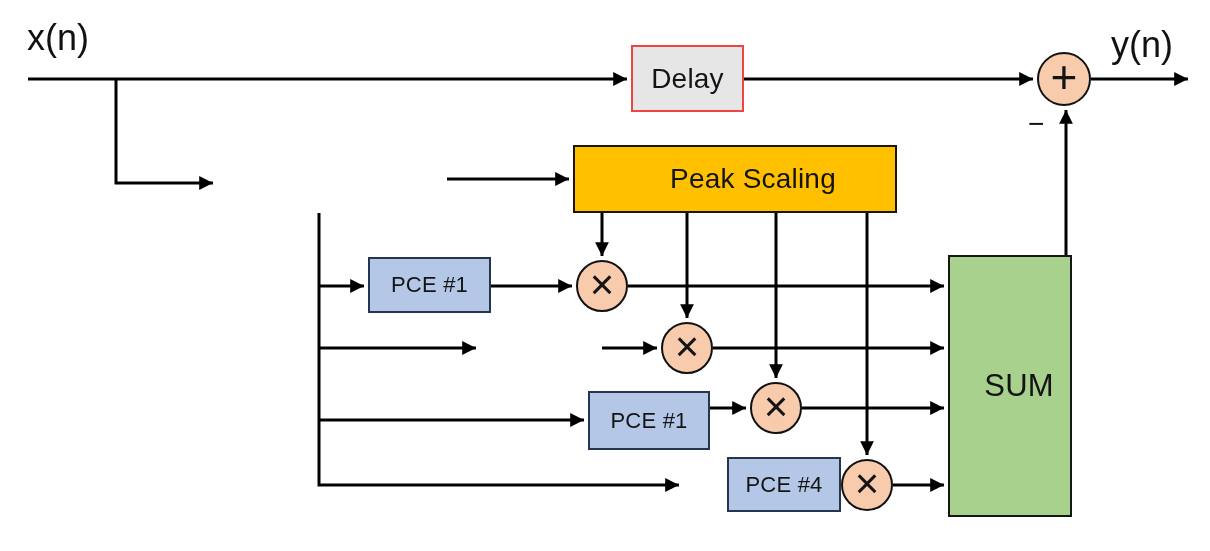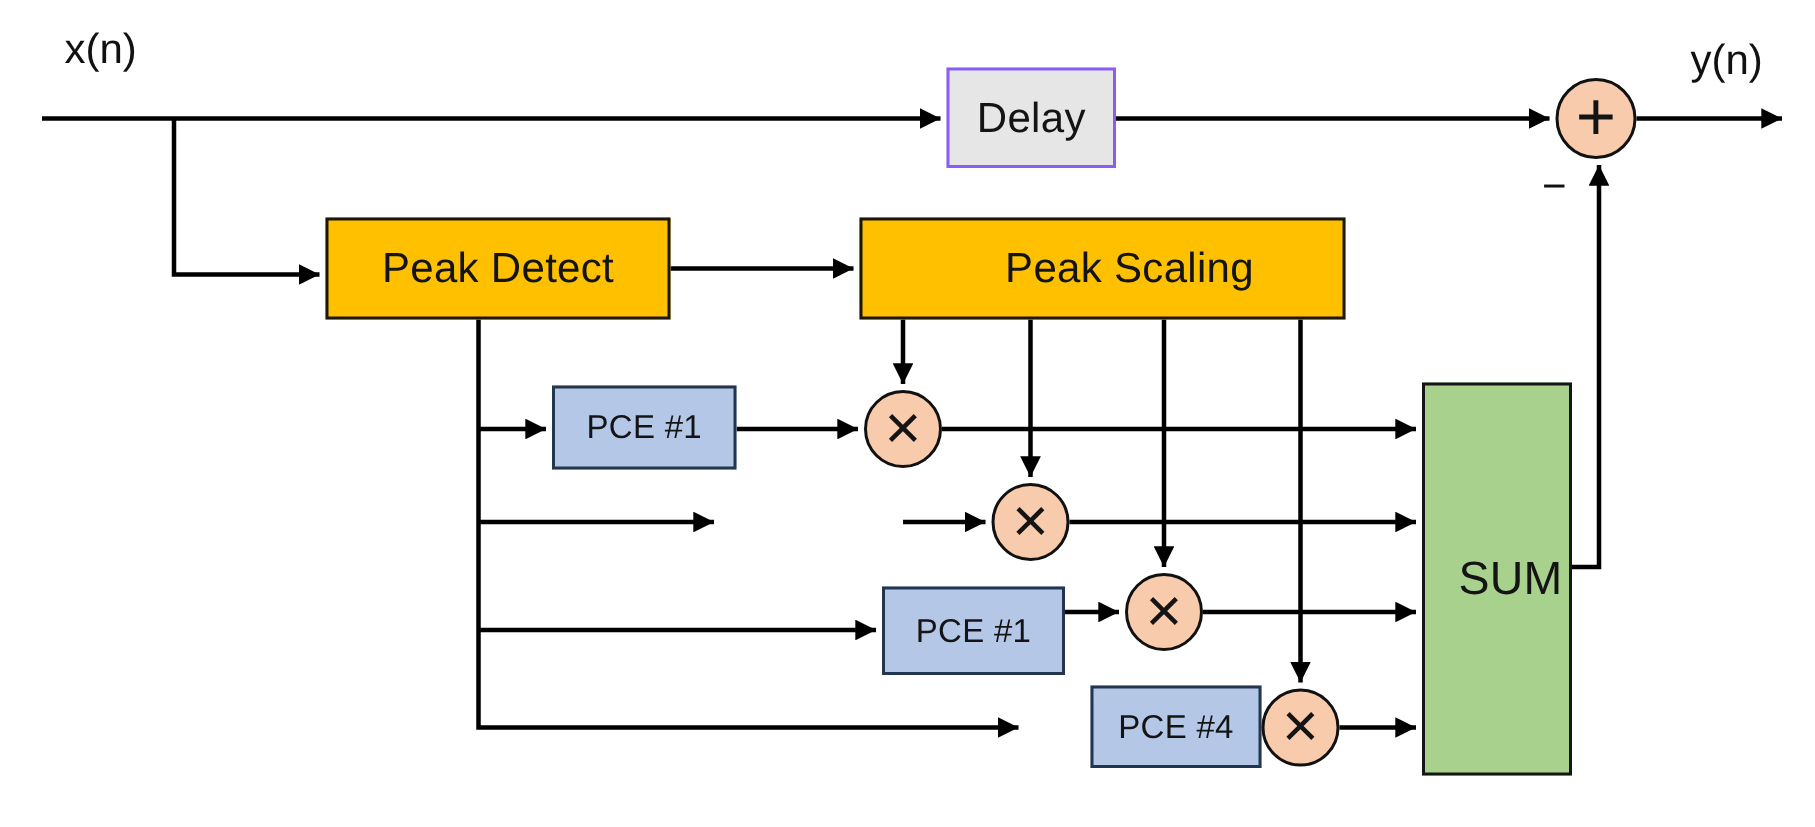--- a/index.html
+++ b/index.html
@@ -16,33 +16,33 @@
     position:absolute;
     display:flex;align-items:center;justify-content:center;
     box-sizing:border-box;
     font-size:28px;
     letter-spacing:0.2px;
     white-space:nowrap;
   }
   .blk-orange{background:#FFC000;border:2px solid #1c1606;}
   .blk-blue{background:#B4C7E7;border:2px solid #24364f;font-size:22px;}
   .blk-green{background:#A9D18E;border:2px solid #161616;font-size:31px;}
-  .blk-gray{background:#E7E6E6;border:2px solid #8b5cf6;}
+  .blk-gray{background:#E7E6E6;border:2px solid #ef4444;}
   .circ{
     position:absolute;
     width:52px;height:52px;border-radius:50%;
     background:#F8CBAD;border:2.5px solid #111111;
     box-sizing:border-box;
     display:flex;align-items:center;justify-content:center;
   }
   .circ .op{font-size:42px;font-weight:400;line-height:1;transform:translateY(-1px);}
   .adder{width:54px;height:54px;}
   .adder .op{font-size:46px;transform:translateY(-2px);}
   .sig-label{
-    position:absolute;font-size:28px;color:#111111;margin-left:16px;
+    position:absolute;font-size:36px;color:#111111;
   }
   .minus{
     position:absolute;font-size:28px;color:#111111;line-height:1;
   }
 </style>
 </head>
 <body>
 
 <div id="canvas">
 
@@ -78,42 +78,39 @@
     </g>
   </svg>
 
   <div class="sig-label" style="left:27px;top:17px;">x(n)</div>
   <div class="sig-label" style="left:1111px;top:24px;">y(n)</div>
 
   <div class="blk blk-gray" style="left:631px;top:45px;width:113px;height:67px;">
     <span>Delay</span>
   </div>
 
-  <div class="blk blk-orange" style="left:217px;top:145px;width:230px;height:68px;">
-    <span>Peak Detect</span>
-  </div>
 
   <div class="blk blk-orange" style="left:573px;top:145px;width:324px;height:68px;padding-left:36px;">
     <span>Peak Scaling</span>
   </div>
 
   <div class="blk blk-blue" style="left:368px;top:257px;width:123px;height:56px;">
     <span>PCE #1</span>
   </div>
 
 
   <div class="blk blk-blue" style="left:588px;top:391px;width:122px;height:59px;">
     <span>PCE #1</span>
   </div>
 
   <div class="blk blk-blue" style="left:709px;top:457px;width:114px;height:55px;margin-left:18px;">
     <span>PCE #4</span>
   </div>
 
-  <div class="blk blk-green" style="left:948px;top:255px;width:100px;height:262px;padding-left:18px;">
+  <div class="blk blk-green" style="left:948px;top:255px;width:124px;height:262px;padding-left:18px;">
     <span>SUM</span>
   </div>
 
   <div class="circ adder" style="left:1037px;top:52px;">
     <span class="op">+</span>
   </div>
 
   <div class="circ" style="left:576px;top:260px;">
     <span class="op">×</span>
   </div>

